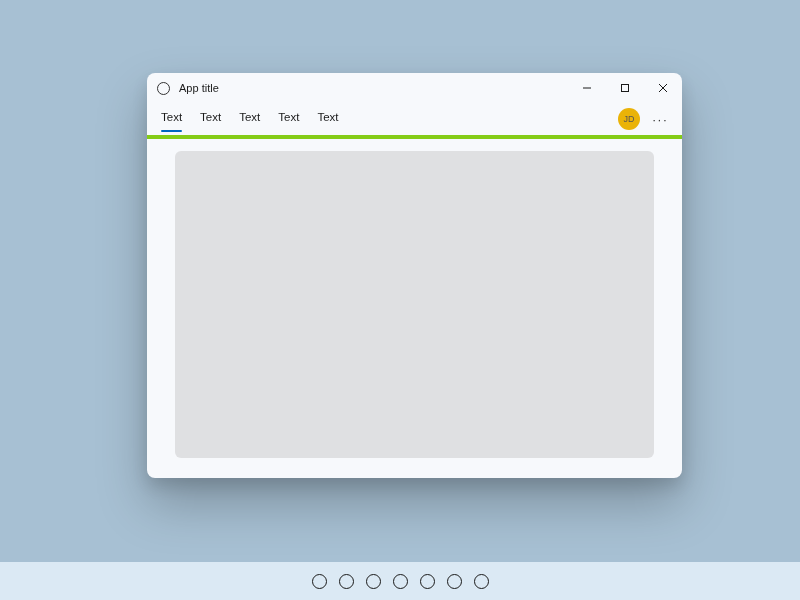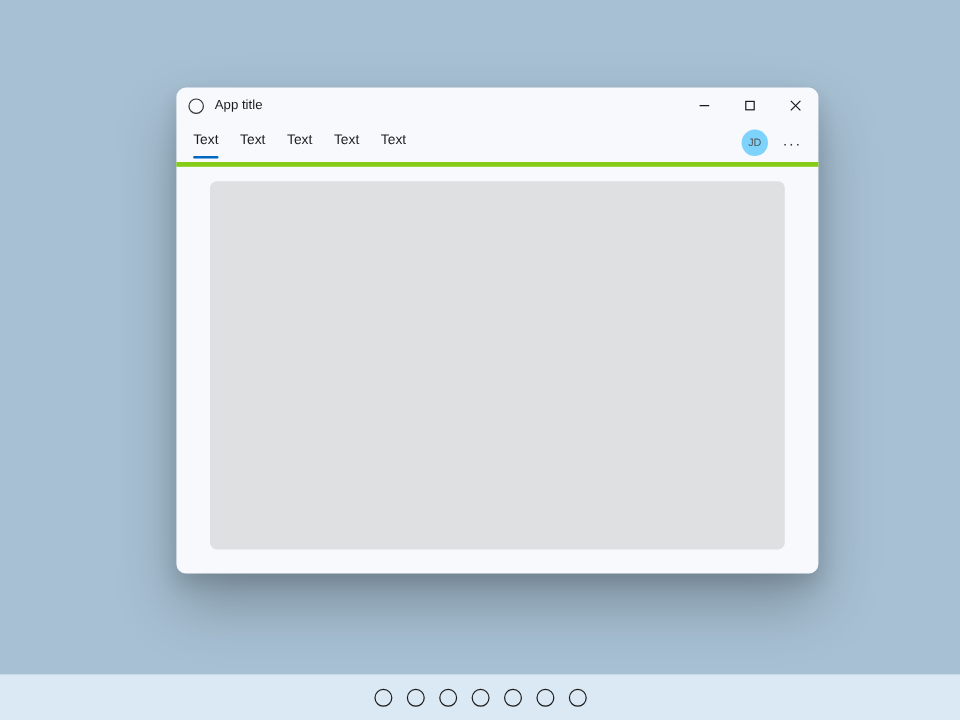--- a/index.html
+++ b/index.html
@@ -88,21 +88,21 @@
       position: absolute;
       right: 12px;
       display: flex;
       align-items: center;
       gap: 10px;
     }
     .avatar {
       width: 22px;
       height: 22px;
       border-radius: 50%;
-      background: #7dd3fc;
+      background: #eab308;
       display: flex;
       align-items: center;
       justify-content: center;
       font-size: 9px;
       color: #555;
       cursor: pointer;
     }
     .more-dots {
       font-size: 13px;
       color: #333;

